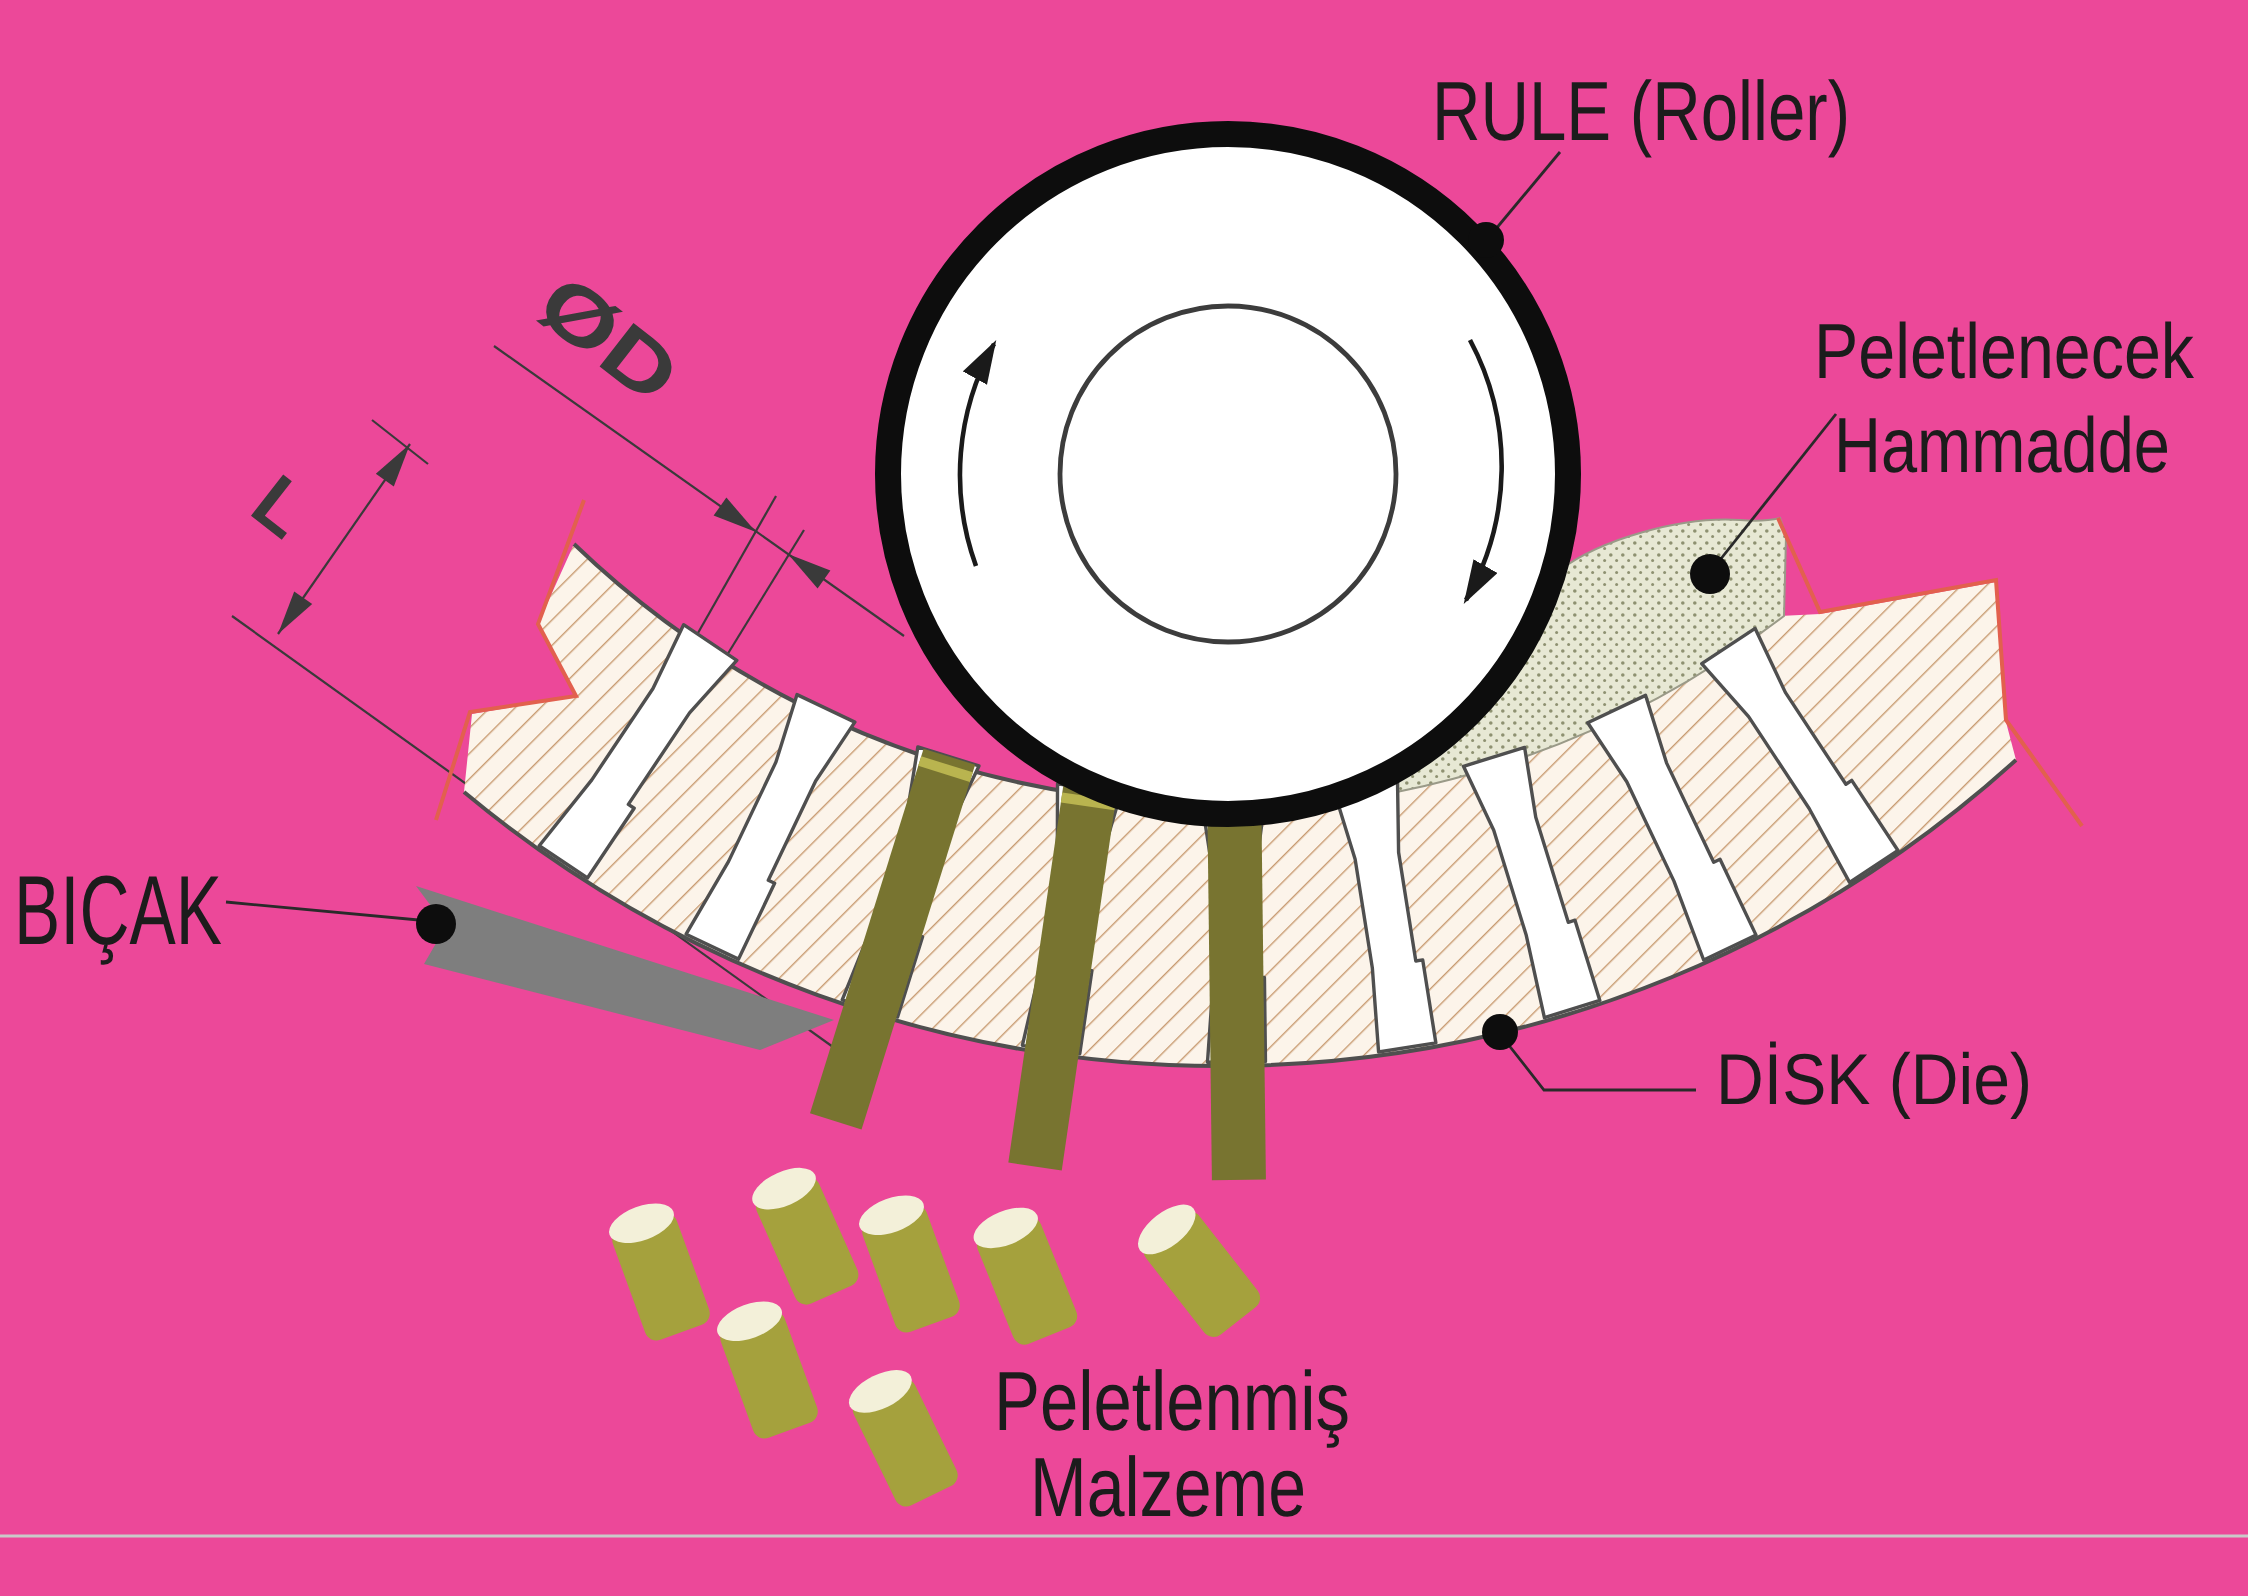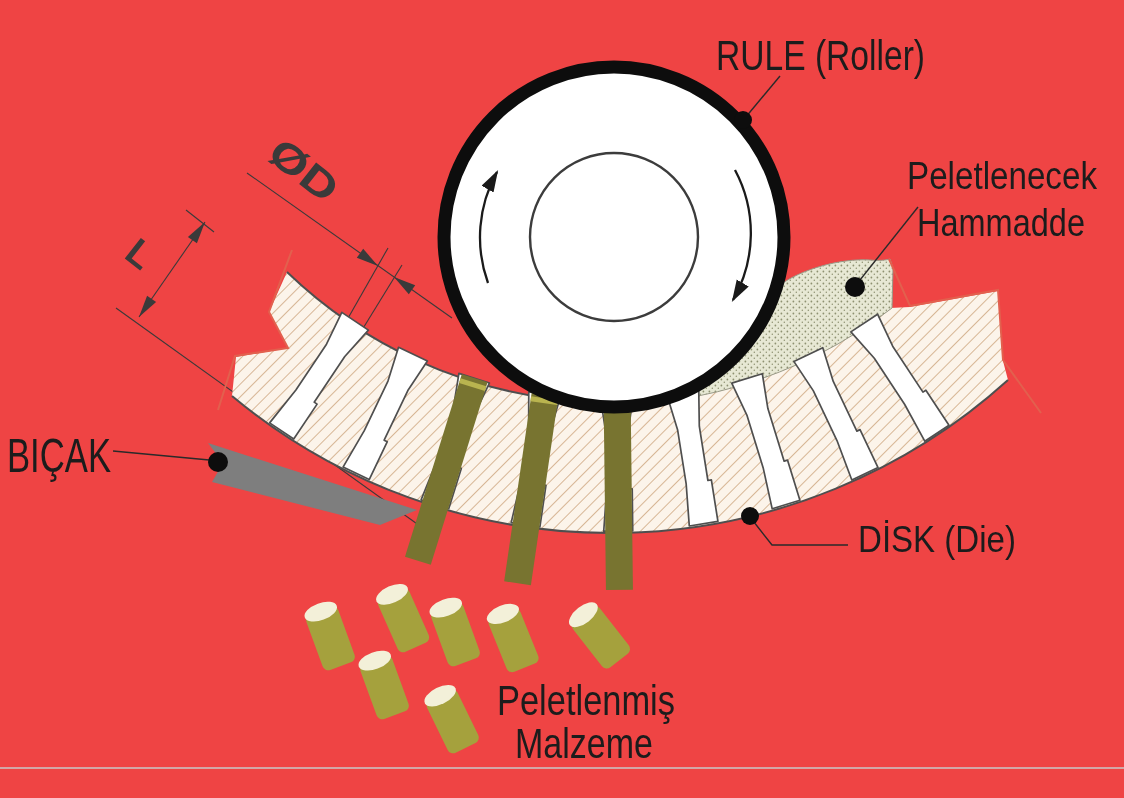--- a/index.html
+++ b/index.html
@@ -1,16 +1,16 @@
 <!DOCTYPE html>
 <html><head>
 <meta charset="utf-8">
 <style>
   html,body{margin:0;padding:0;background:#ffffff;}
-  .stage{position:relative;width:1124px;height:798px;background:#ef4444;overflow:hidden;
+  .stage{position:relative;width:1124px;height:798px;background:#ec4899;overflow:hidden;
          font-family:"Liberation Sans","DejaVu Sans",sans-serif;}
   svg{display:block;}
   text{fill:#1c1c1c;}
   .dim-text{font-weight:bold;fill:#3a3a3a;}
 </style>
 </head>
 <body>
 
 <div class="stage">
 <svg width="1124" height="798" viewBox="0 0 1124 798">

